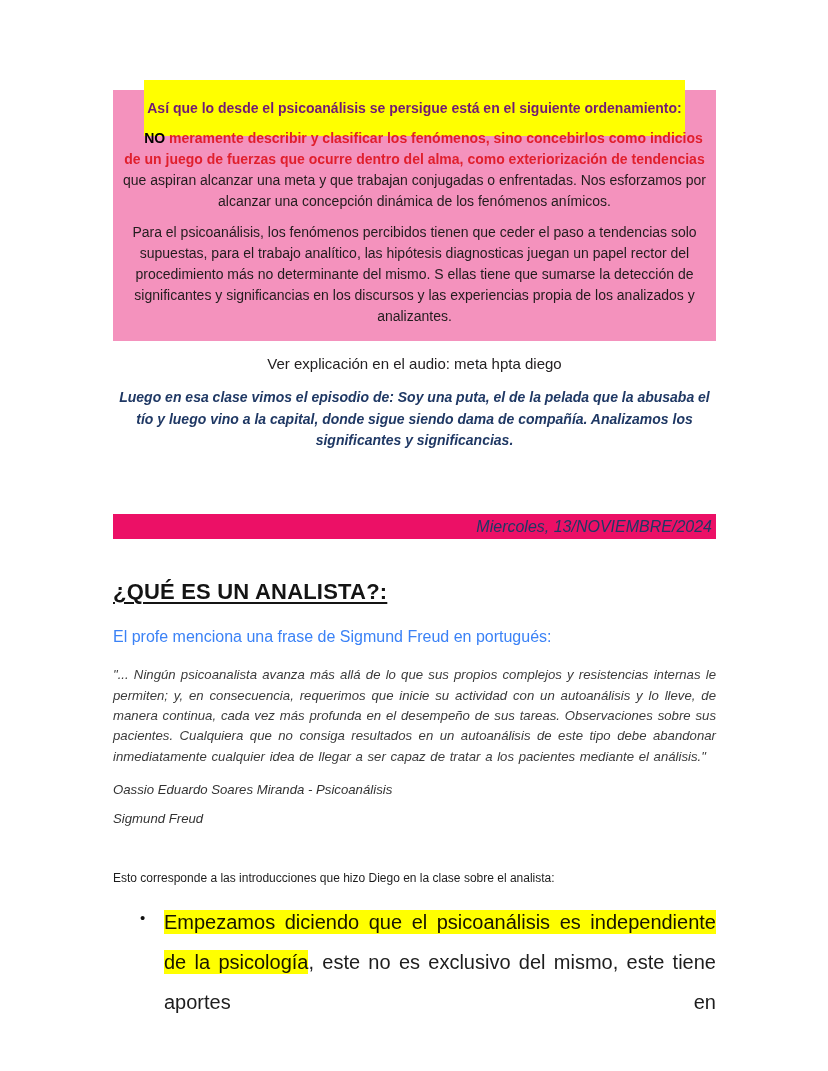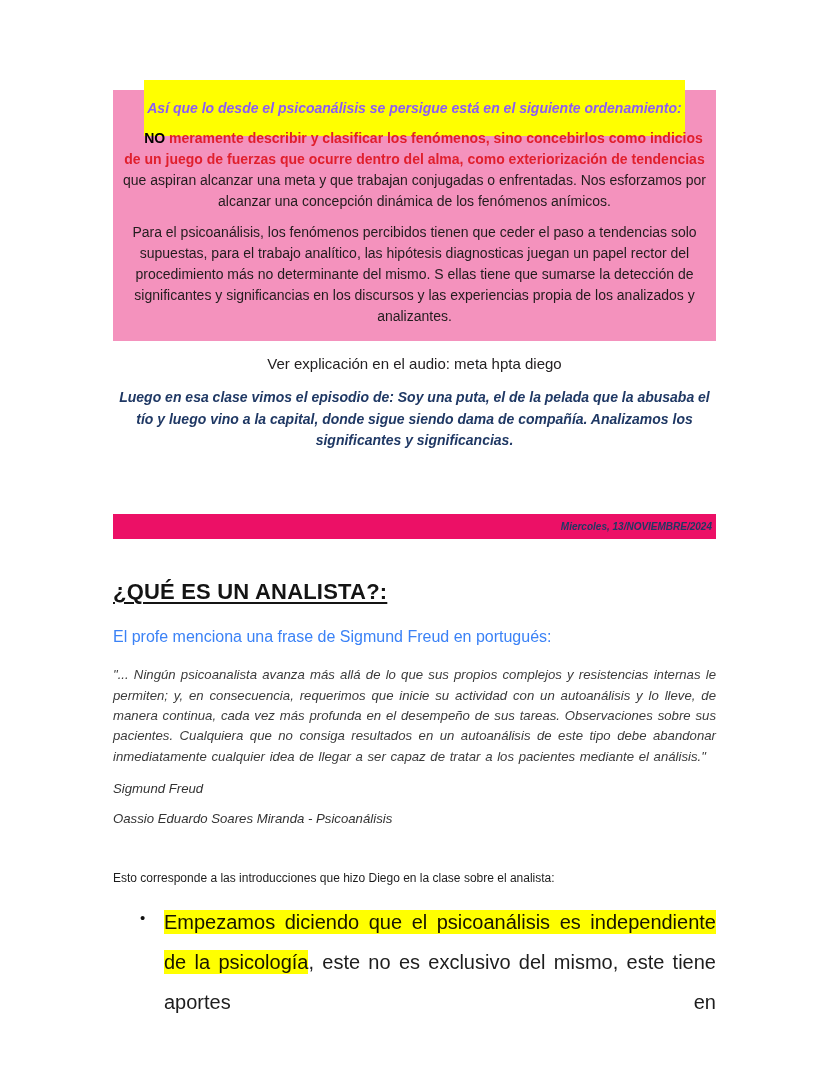--- a/index.html
+++ b/index.html
@@ -27,41 +27,41 @@
   .pink-block{
     margin-top:90px;
     background:var(--pink-block-bg);
     padding:8px 10px 10px;
     text-align:center;
     color:#221C1E;
     font-size:14px;
     line-height:1.5;
   }
   .pink-title{margin:0 0 9px 0;font-weight:bold;}
-  .pink-title .hl{background:var(--yellow-highlight);padding:20px 3px;color:#8b5cf6;font-style:italic;}
+  .pink-title .hl{background:var(--yellow-highlight);padding:20px 3px;color:#701a75;}
   .pink-para{margin:0 0 10px 0;}
   .pink-para:last-child{margin-bottom:4px;}
   .no-bold{font-weight:bold;color:#000000;margin-left:18px;}
   .red-bold{font-weight:bold;color:var(--red-text);}
 
   
   .audio-note{margin-top:14px;text-align:center;font-size:15px;color:#242122;}
   .blue-note{
     margin-top:13px;text-align:center;
     font-size:14px;font-weight:bold;font-style:italic;
     color:var(--navy-text);line-height:1.55;
   }
 
   
   .date-bar{
     margin-top:62px;height:25px;background:var(--date-bar-bg);
     display:flex;align-items:center;justify-content:flex-end;
     padding:0 4px;
   }
-  .date-label{font-size:10px;font-weight:bold;font-style:italic;color:var(--navy-text);margin-left:8px;}
+  .date-label{font-size:16px;font-weight:normal;font-style:italic;color:var(--navy-text);margin-left:8px;}
 
   
   .section-heading{
     margin-top:40px;font-size:22px;font-weight:bold;color:#141414;
     text-decoration:underline;text-decoration-thickness:2px;text-underline-offset:3px;
     letter-spacing:0.2px;
   }
   .intro{margin-top:23px;font-size:16px;color:#3b82f6;}
   .quote{
     margin-top:19px;font-size:13.2px;font-style:italic;color:var(--quote-text);
@@ -103,22 +103,22 @@
     <div class="date-bar">
       <span class="date-label">Miercoles, 13/NOVIEMBRE/2024</span>
     </div>
 
     <h2 class="section-heading">¿QUÉ ES UN ANALISTA?:</h2>
 
     <p class="intro">El profe menciona una frase de Sigmund Freud en portugués:</p>
 
     <p class="quote">"... Ningún psicoanalista avanza más allá de lo que sus propios complejos y resistencias internas le permiten; y, en consecuencia, requerimos que inicie su actividad con un autoanálisis y lo lleve, de manera continua, cada vez más profunda en el desempeño de sus tareas. Observaciones sobre sus pacientes. Cualquiera que no consiga resultados en un autoanálisis de este tipo debe abandonar inmediatamente cualquier idea de llegar a ser capaz de tratar a los pacientes mediante el análisis."</p>
 
+    <p class="attribution second">Oassio Eduardo Soares Miranda - Psicoanálisis</p>
     <p class="attribution first">Sigmund Freud</p>
-    <p class="attribution second">Oassio Eduardo Soares Miranda - Psicoanálisis</p>
 
     <p class="esto">Esto corresponde a las introducciones que hizo Diego en la clase sobre el analista:</p>
 
     <div class="bullet-row">
       <span class="bullet-marker">•</span>
       <span class="bullet-text"><span class="hl">Empezamos diciendo que el psicoanálisis es independiente de la psicología</span><span>, este no es exclusivo del mismo, este tiene aportes en</span></span>
     </div>
 
   </div>
 </div>

